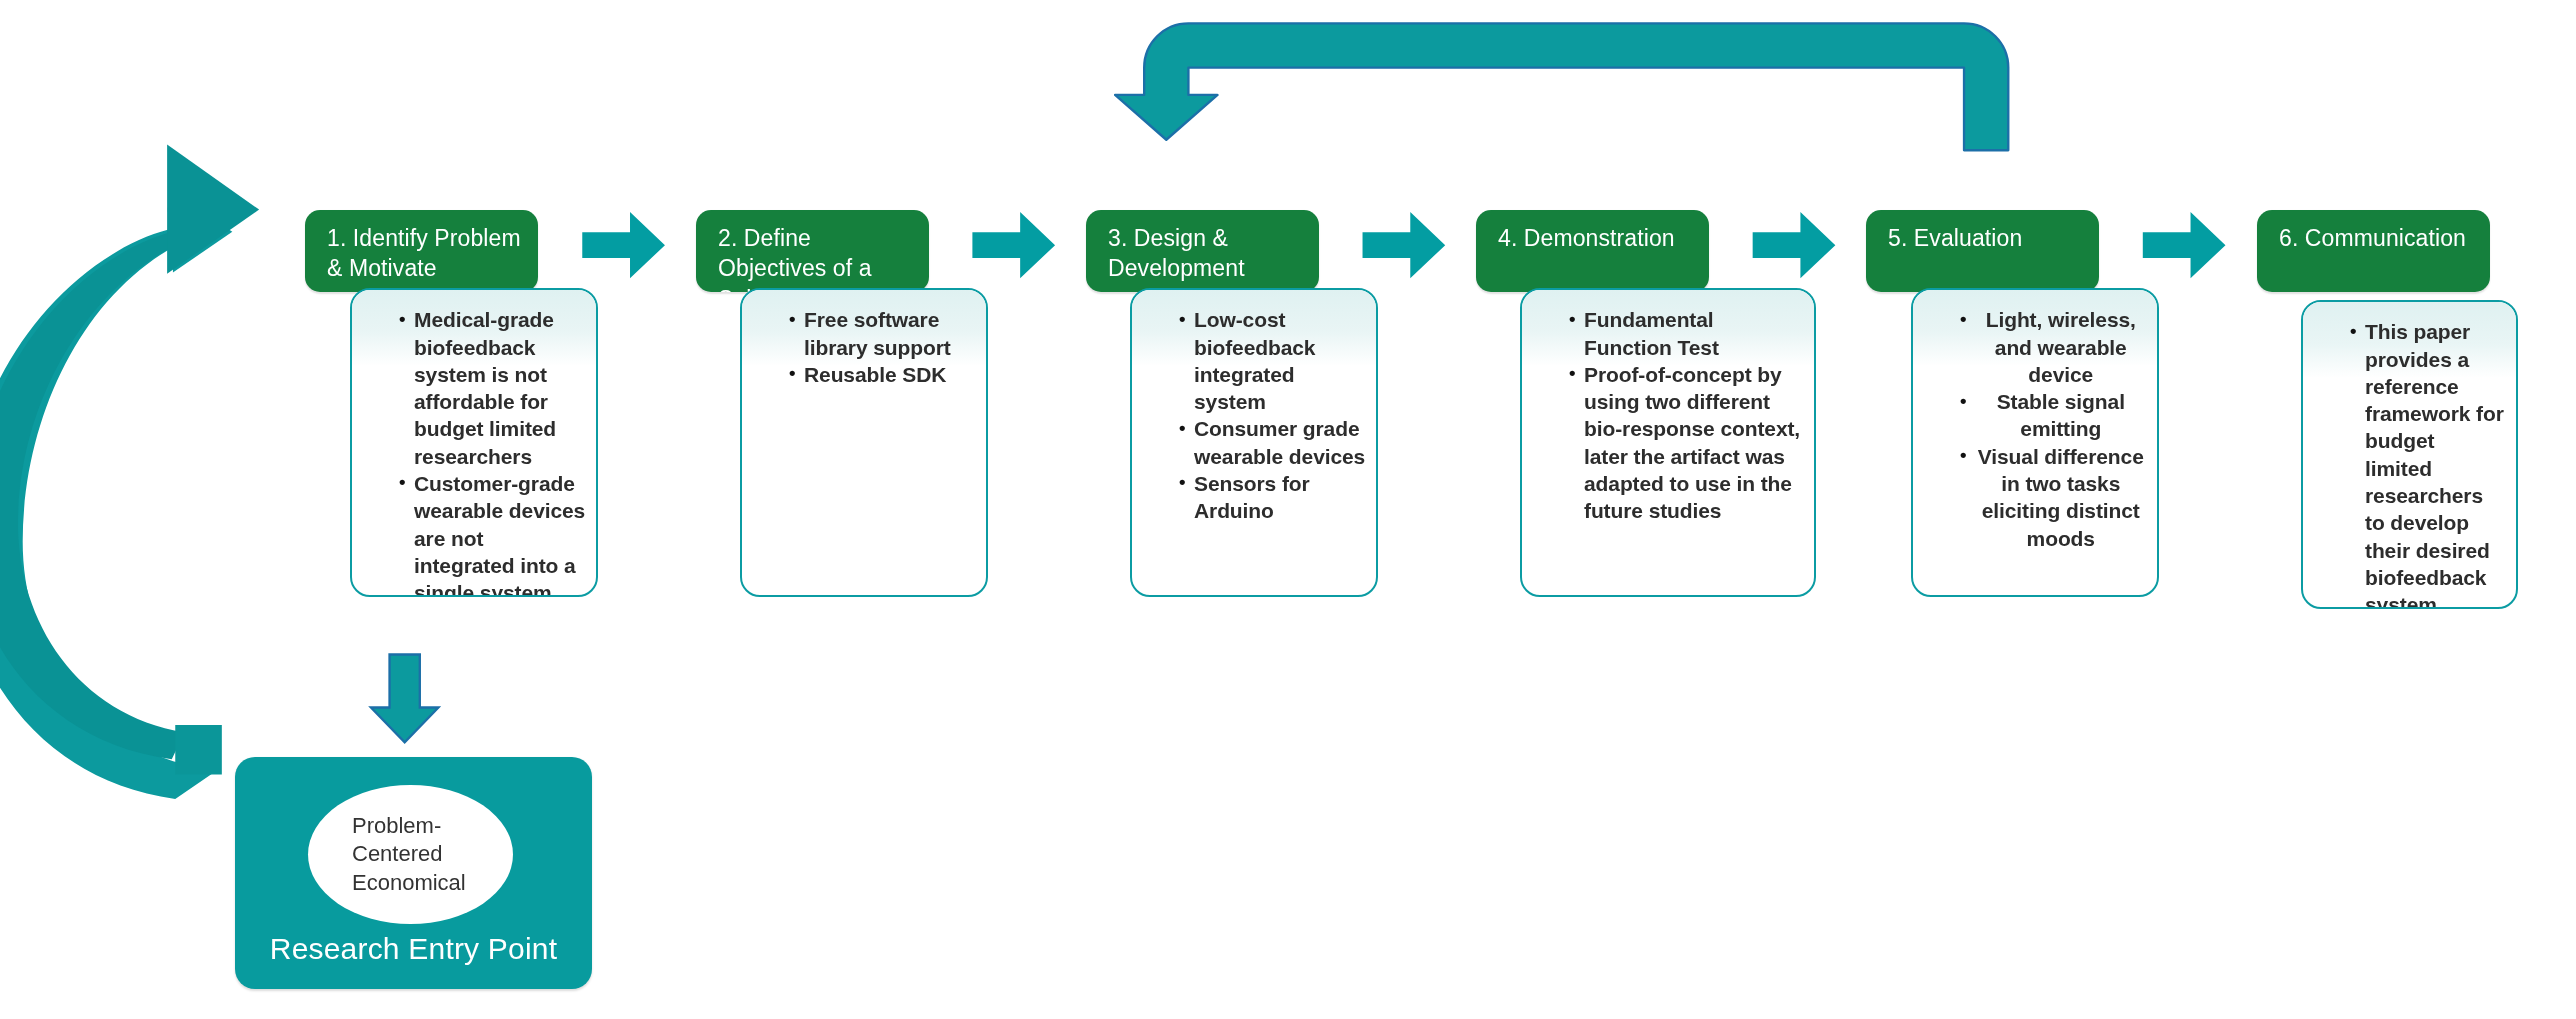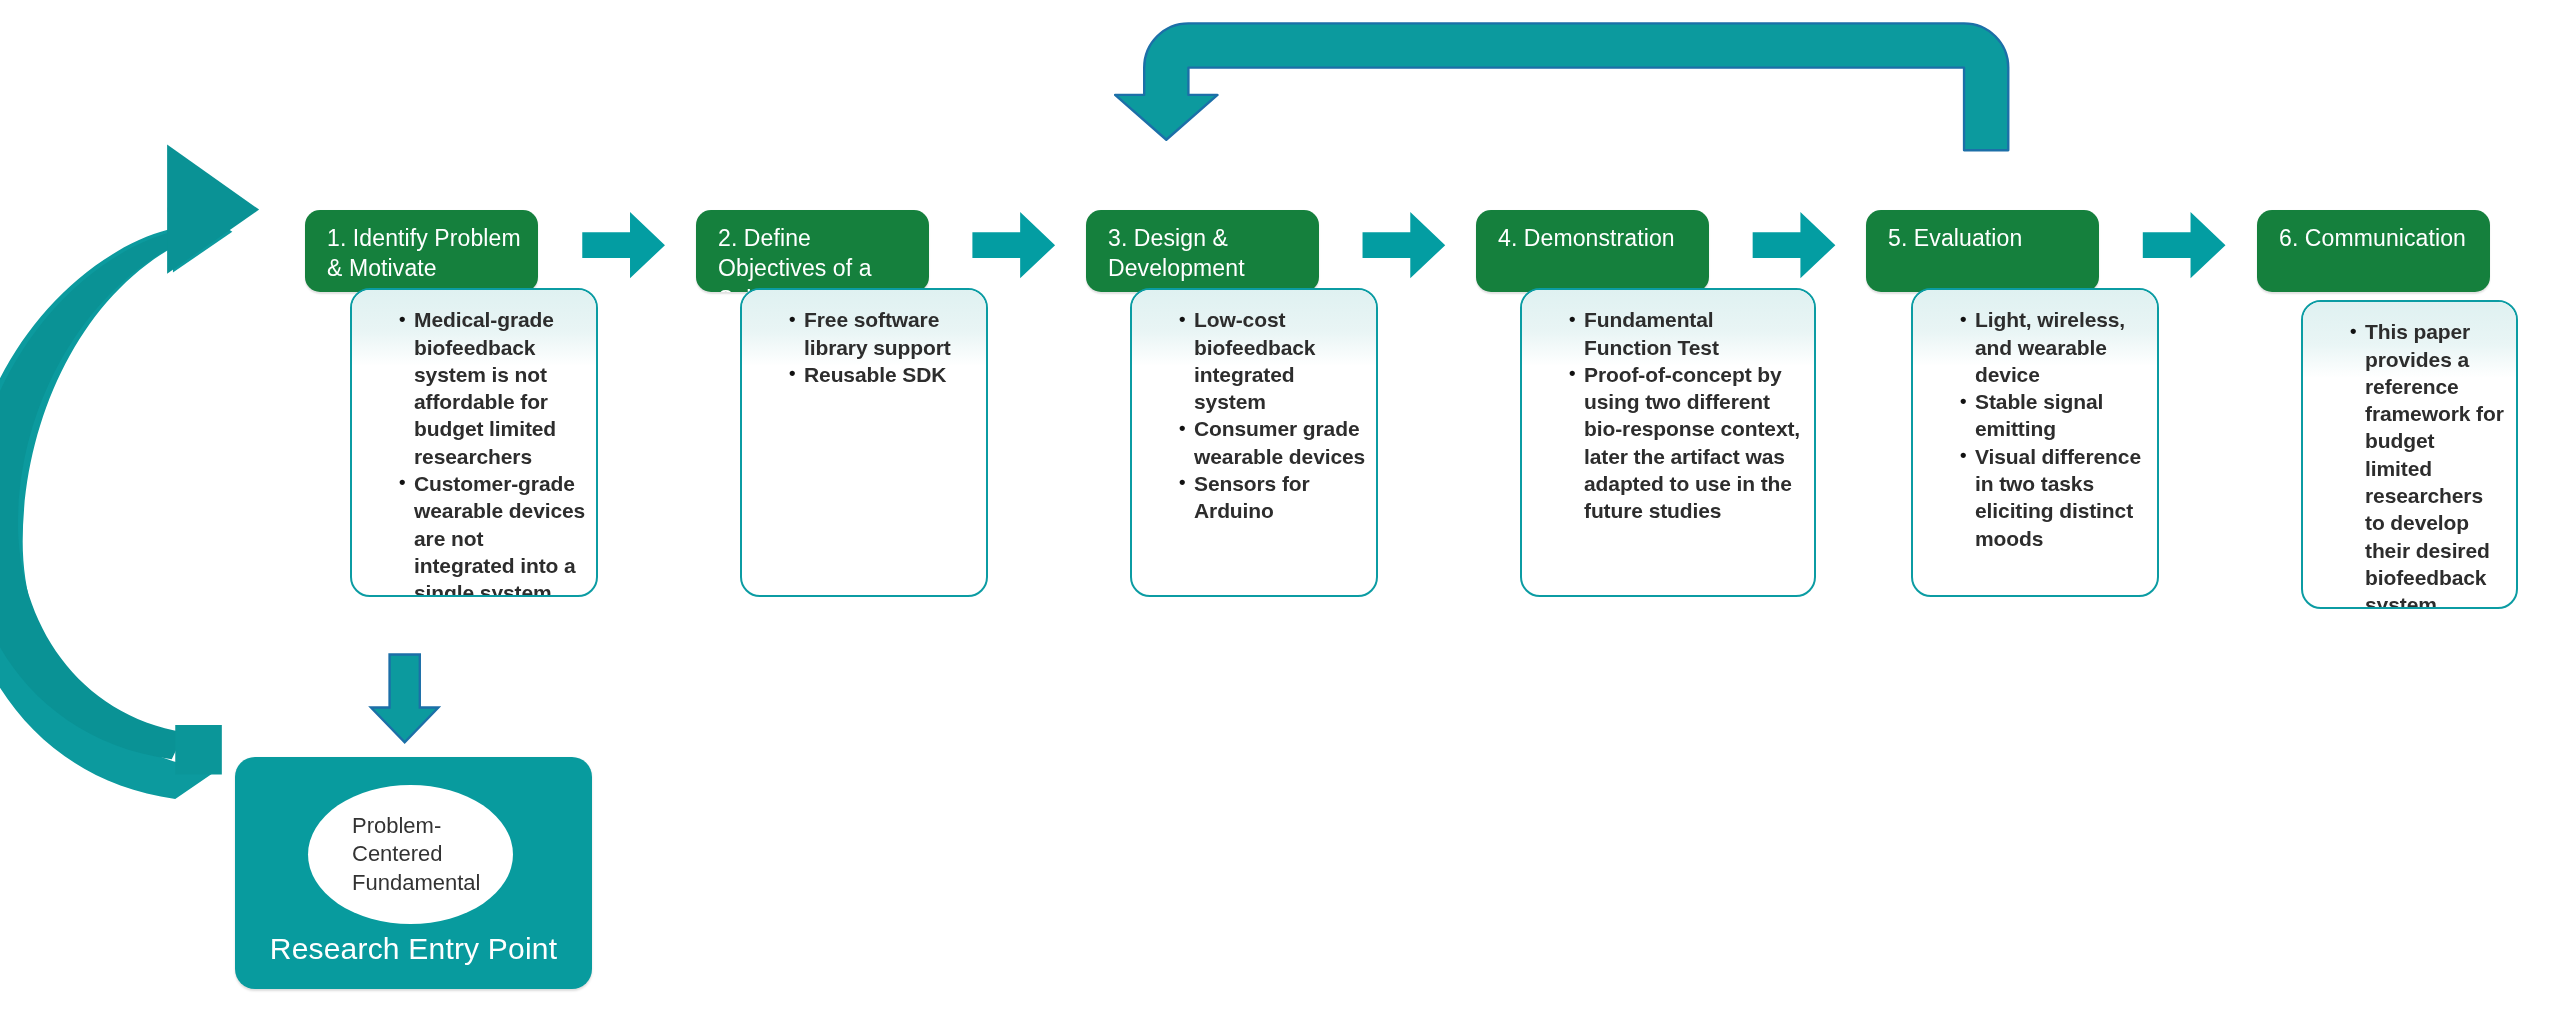--- a/index.html
+++ b/index.html
@@ -264,21 +264,21 @@
         <li>Fundamental Function  Test</li>
         <li>Proof-of-concept by using two different bio-response context, later the artifact was adapted to use in the future studies</li>
       </ul>
     </div>
   </div>
 
   <div class="stage">
     <div class="stage-header" style="left:1866px; top:210px; width:233px; height:82px;">
       <div class="stage-header-label">5. Evaluation</div>
     </div>
-    <div class="stage-card" style="left:1911px; top:288px; width:248px; height:309px;">
+    <div class="stage-card" style="left:1911px; top:288px; width:248px; height:309px;text-align:center;">
       <div class="stage-card-tint"></div>
       <ul class="bullets">
         <li>Light, wireless, and wearable device</li>
         <li>Stable signal emitting</li>
         <li>Visual difference in two tasks eliciting distinct moods</li>
       </ul>
     </div>
   </div>
 
   <div class="stage">
@@ -288,19 +288,19 @@
     <div class="stage-card" style="left:2301px; top:300px; width:217px; height:309px;">
       <div class="stage-card-tint"></div>
       <ul class="bullets">
         <li>This paper provides a reference framework for budget limited researchers to develop their desired biofeedback system.</li>
       </ul>
     </div>
   </div>
 
   <div id="entry-box">
     <div id="entry-ellipse">
-      <div id="entry-ellipse-label">Problem-Centered Fundamental</div>
+      <div id="entry-ellipse-label">Problem-Centered Economical</div>
     </div>
     <div id="entry-caption">Research Entry Point</div>
   </div>
 
 </div>
 
 
 </body></html>

